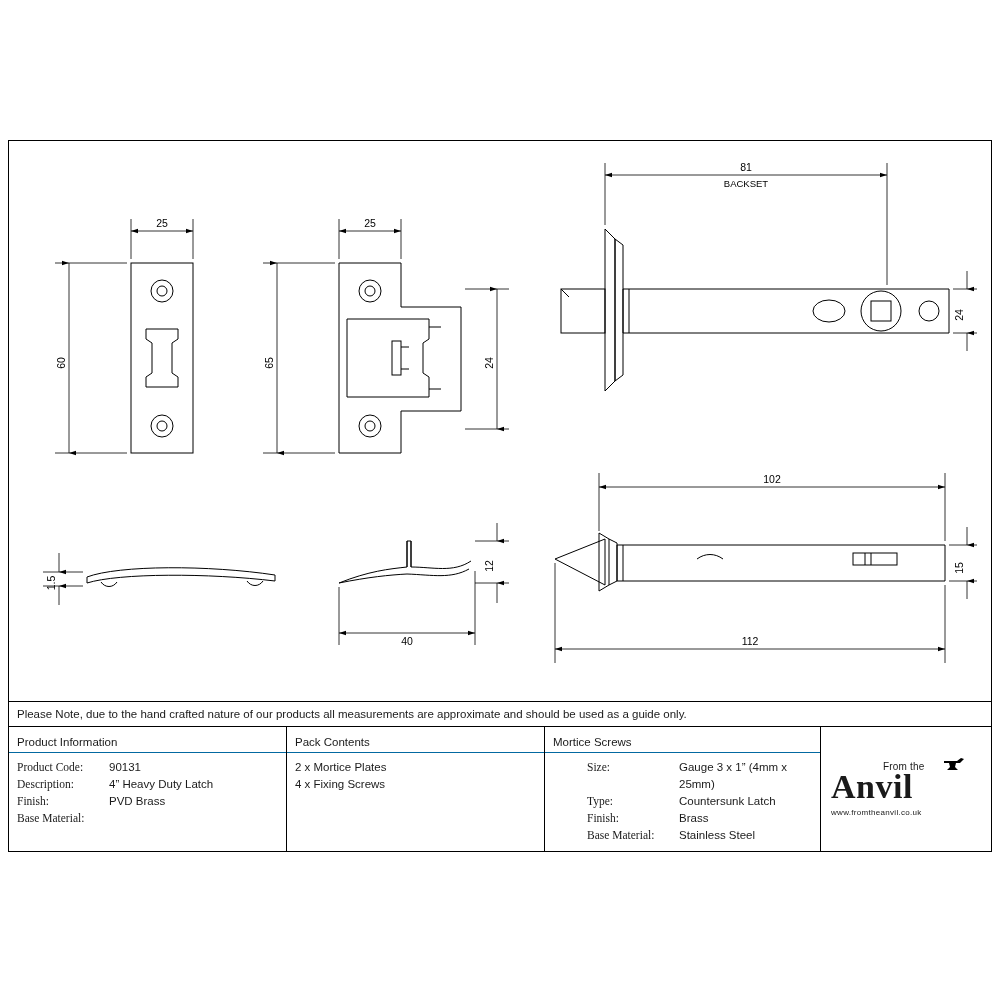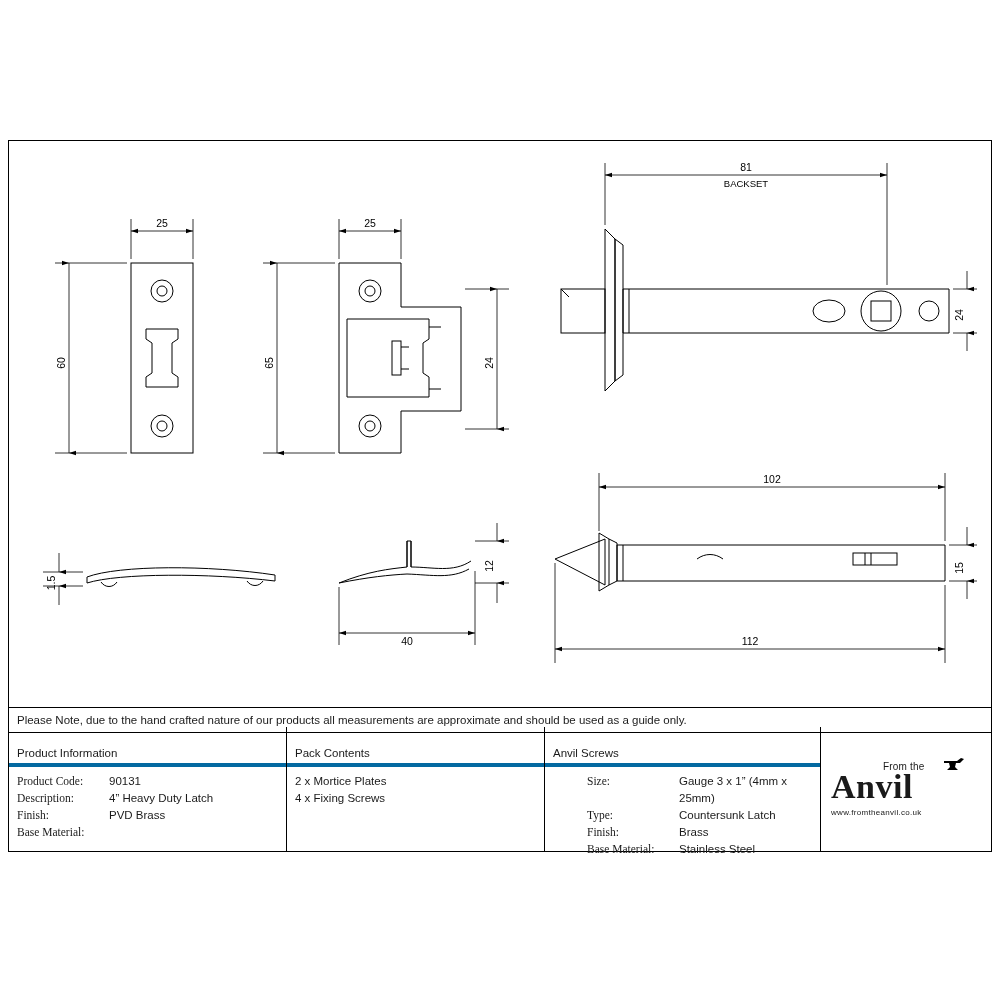--- a/index.html
+++ b/index.html
@@ -41,21 +41,20 @@
     top: 560px;
     width: 982px;
     height: 26px;
     border-top: 1px solid #000;
     border-bottom: 1px solid #000;
     box-sizing: border-box;
     font-size: 11.5px;
     line-height: 25px;
     padding-left: 8px;
     white-space: nowrap;
-    margin-top: 6px;
   }
   .info-row {
     position: absolute;
     left: 0;
     top: 586px;
     width: 982px;
     height: 124px;
     display: flex;
   }
   .info-col {
@@ -64,23 +63,23 @@
     position: relative;
     padding: 5px 8px 0 8px;
   }
   .info-col:last-child { border-right: none; }
   .col-a { width: 278px; }
   .col-b { width: 258px; }
   .col-c { width: 276px; }
   .col-d { width: 170px; }
   .col-head {
     font-size: 11.5px;
-    border-bottom: 4px solid #0369a1;
+    border-bottom: 1px solid #0369a1;
     padding-bottom: 4px;
-    margin: 15px -8px 6px -8px;
+    margin: 4px -8px 6px -8px;
     padding-left: 8px;
     padding-right: 8px;
   }
   .kv {
     font-size: 11.5px;
     line-height: 17px;
     display: flex;
   }
   .kv .k { width: 92px; flex: none; font-family: Liberation Serif, serif; }
   .kv .v { flex: 1; }
@@ -325,21 +324,21 @@
       </div>
     </div>
 
     <div class="info-col col-b">
       <div class="col-head">Pack Contents</div>
       <div class="plain">2 x Mortice Plates</div>
       <div class="plain">4 x Fixing Screws</div>
     </div>
 
     <div class="info-col col-c">
-      <div class="col-head">Anvil Screws</div>
+      <div class="col-head">Mortice Screws</div>
       <div class="kv">
         <span class="k">Size:</span>
         <span class="v">Gauge 3 x 1” (4mm x 25mm)</span>
       </div>
       <div class="kv">
         <span class="k">Type:</span>
         <span class="v">Countersunk Latch</span>
       </div>
       <div class="kv">
         <span class="k">Finish:</span>

